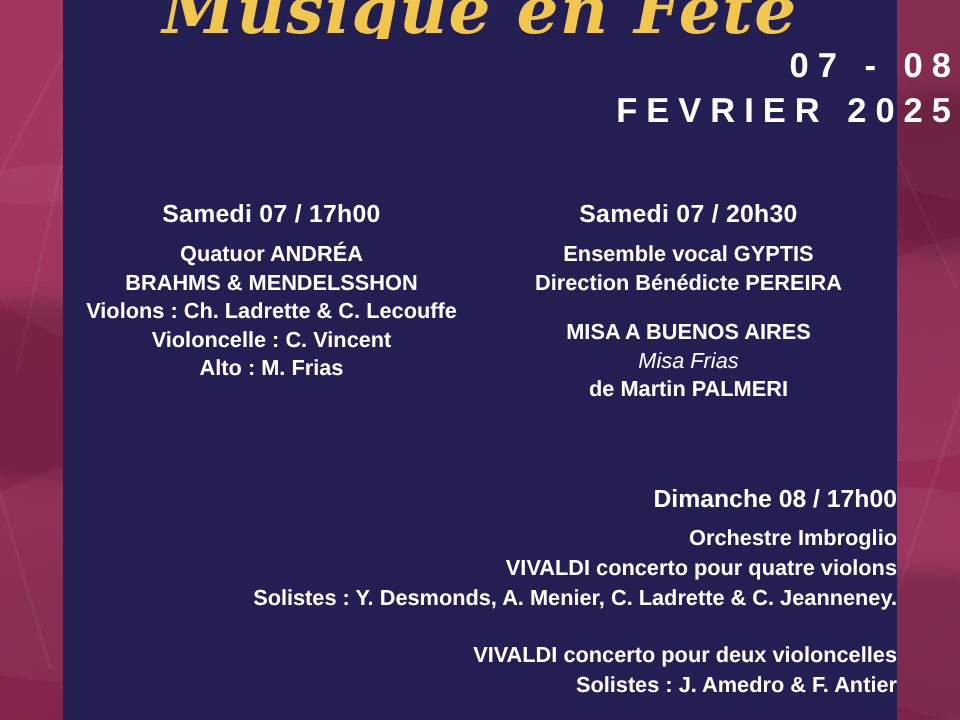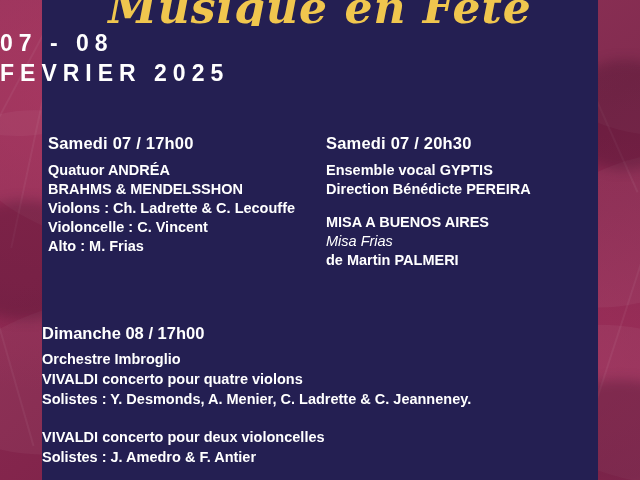--- a/index.html
+++ b/index.html
@@ -90,21 +90,21 @@
     width: 300px;
     height: 104px;
     background: #241f52;
     z-index: 4;
   }
 
   .date-line {
     position: absolute;
     left: 0;
     width: 640px;
-    text-align: left;
+    text-align: right;
     color: #ffffff;
     font-family: "Liberation Sans", sans-serif;
     font-weight: bold;
     letter-spacing: 6px;
     z-index: 6;
   }
   #date-days {
     top: 30px;
     font-size: 23px;
   }
@@ -125,20 +125,21 @@
 
   .col-wrap {
     position: absolute;
     top: 30px;
     left: 0;
     width: 556px;
     display: flex;
   }
   .col {
     width: 278px;
+    text-align: center;
     padding: 0 6px;
     box-sizing: border-box;
   }
   .ev-head {
     font-size: 16.5px;
     font-weight: bold;
     margin-bottom: 8px;
     letter-spacing: 0.2px;
   }
   .ev-line {
@@ -152,21 +153,21 @@
   }
   .gap {
     height: 14px;
   }
 
   .bottom-block {
     position: absolute;
     top: 220px;
     left: 0;
     width: 556px;
-    text-align: left;
+    text-align: right;
   }
   .bottom-head {
     font-size: 16.5px;
     font-weight: bold;
     margin-bottom: 6px;
   }
   .bottom-line {
     font-size: 14.5px;
     line-height: 20px;
     font-weight: bold;

